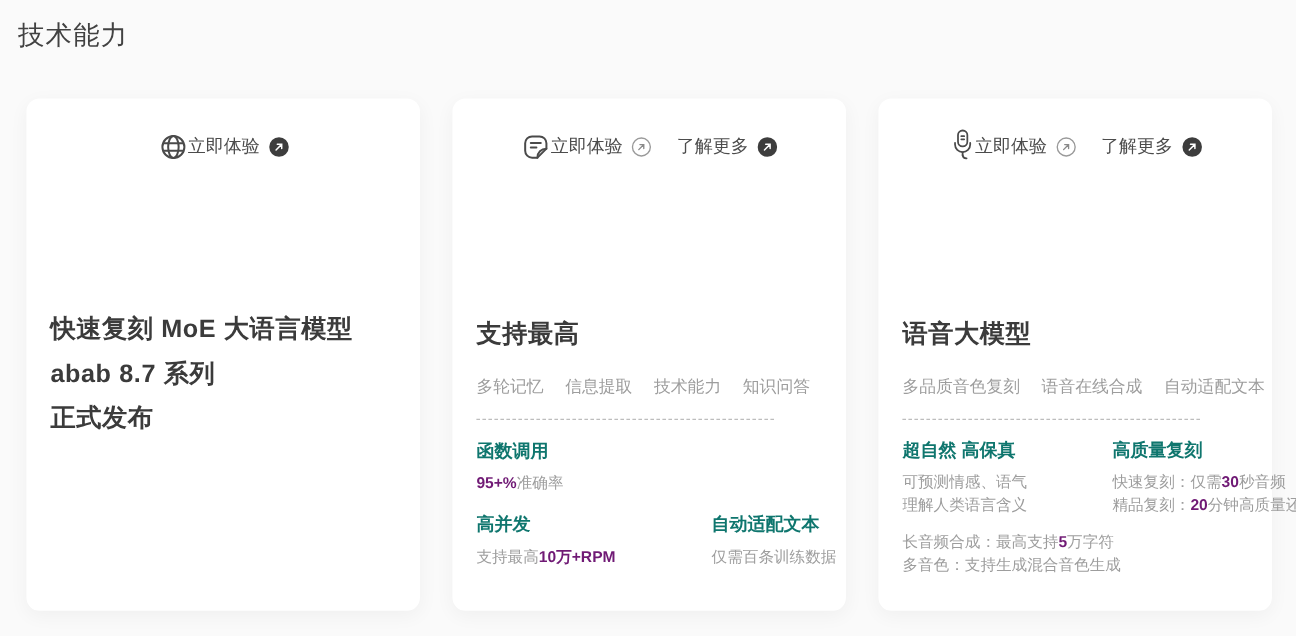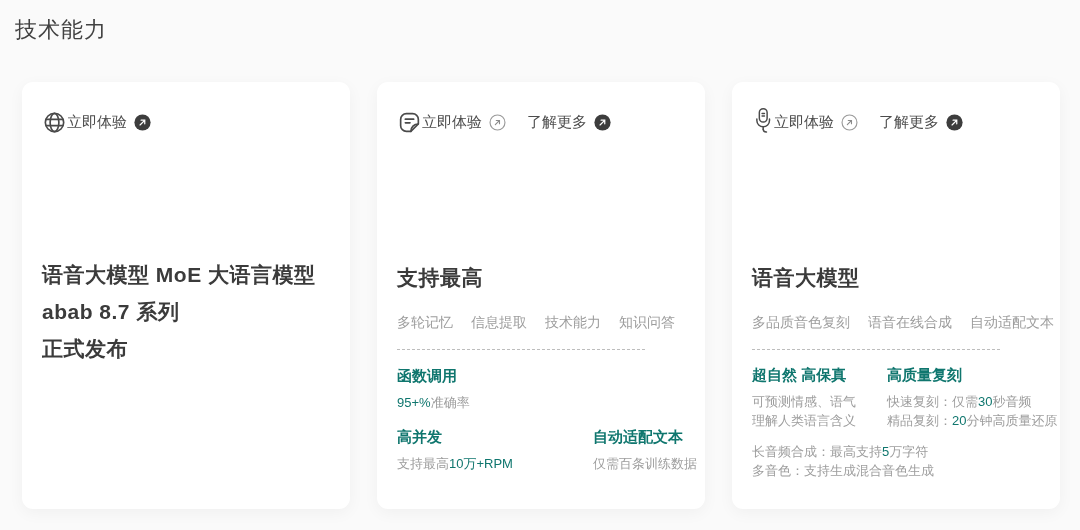--- a/index.html
+++ b/index.html
@@ -20,21 +20,21 @@
     display:flex; gap:27px;
   }
   .card {
     width:328px; height:427px;
     background:#ffffff; border-radius:11px;
     box-shadow:0 4px 16px rgba(0,0,0,0.045);
     padding:22px 20px;
     position:relative;
   }
   .card-header {
-    display:flex; align-items:center; justify-content:flex-start;
+    display:flex; align-items:center; justify-content:center;
     height:36px;
   }
   .hdr-icon { display:flex; align-items:center; }
   .links { display:flex; align-items:center; gap:21px; }
   .link {
     display:flex; align-items:center; gap:7px;
     font-size:15px; color:#4c4c4c; cursor:pointer; white-space:nowrap;
   }
   .badge { width:17px; height:17px; display:block; }
 
@@ -58,24 +58,24 @@
     margin-top:17px; margin-right:40px;
     border-bottom:1px dashed #bdbdbd; height:0;
   }
   .section { margin-top:17px; }
   .section-h { font-size:15px; font-weight:bold; color:#0f766e; white-space:nowrap; }
   .detail {
     margin-top:7px; font-size:13px; color:#9d9d9d;
     line-height:19px; white-space:nowrap;
   }
   .detail + .detail { margin-top:0; }
-  .seg-b { font-weight:normal; color:#0f766e; }
+  .seg-b { font-weight:bold; color:#701a75; }
   .cols { display:grid; margin-top:16px; }
   .cols-2a { grid-template-columns:196px 1fr; }
-  .cols-2b { grid-template-columns:135px 1fr; }
+  .cols-2b { grid-template-columns:135px 1fr;gap:40px; }
   .section-tight { margin-top:12px; }
 </style>
 </head>
 <body>
 
 <div class="page-title">技术能力</div>
 
 <div class="cards">
 
   <div class="card">
@@ -93,21 +93,21 @@
           <span class="badge">
             <svg viewBox="0 0 18 18" width="17" height="17">
                 <circle cx="9" cy="9" r="8.6" fill="#3d3d3d"></circle>
                 <path d="M6.4 11.6 L11.3 6.7 M7.5 6.5 h3.9 v3.9" stroke="#ffffff" stroke-width="1.3" fill="none" stroke-linecap="round"></path>
               </svg>
           </span>
         </span>
       </div>
     </div>
     <div class="hero-title">
-      <div>语音大模型 MoE 大语言模型</div>
+      <div>快速复刻 MoE 大语言模型</div>
       <div>abab 8.7 系列</div>
       <div>正式发布</div>
     </div>
   </div>
 
   <div class="card">
     <div class="card-header">
       <span class="hdr-icon">
         <svg viewBox="0 0 24 24" width="25" height="25" fill="none" stroke="#4a4a4a" stroke-width="1.6" stroke-linecap="round" stroke-linejoin="round">
           <path d="M9 3.5 h6 a5.5 5.5 0 0 1 5.5 5.5 v4.3 l-7.2 7.2 h-4.3 a5.5 5.5 0 0 1 -5.5 -5.5 v-6 a5.5 5.5 0 0 1 5.5 -5.5 z"></path>

